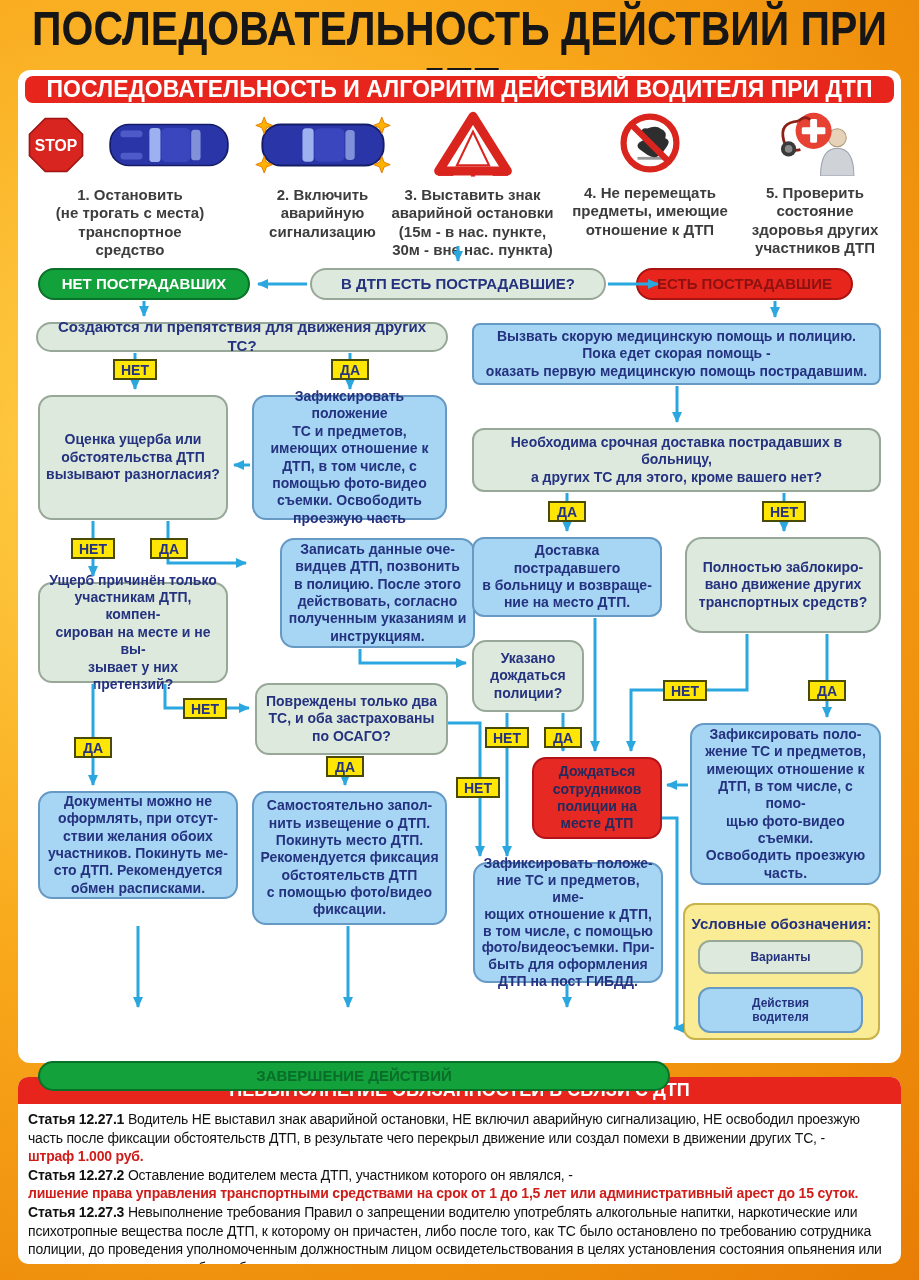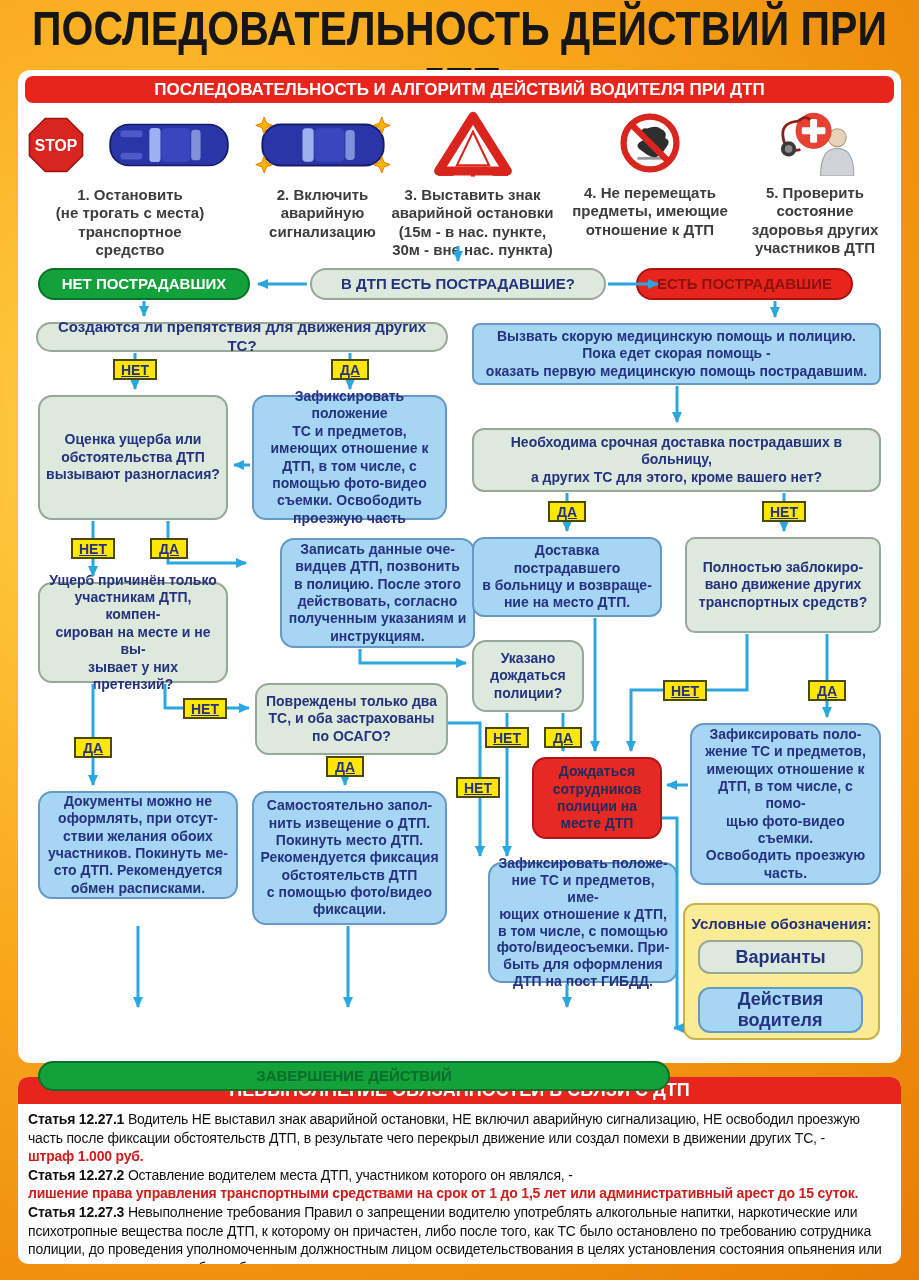--- a/index.html
+++ b/index.html
@@ -8,42 +8,42 @@
     --red:#e8251d;
   }
   html,body{margin:0;padding:0;}
   body{font-family:"Liberation Sans",sans-serif;}
   .poster{position:relative;width:919px;height:1280px;overflow:hidden;
     background:radial-gradient(120% 90% at 18% 35%, #ffd24a 0%, #f9a91c 45%, #ef8f0c 75%, #e87d05 100%);}
   .title{position:absolute;left:0;top:10px;width:919px;text-align:center;
     font-size:41px;font-weight:bold;color:#161616;letter-spacing:0px;transform:scaleY(1.18);}
   .panel{position:absolute;left:18px;top:70px;width:883px;height:993px;background:#fff;border-radius:12px;}
   .panel-header{position:absolute;left:7px;top:6px;width:869px;height:27px;background:var(--red);
-    border-radius:8px;color:#fff;font-weight:bold;font-size:17px;display:flex;align-items:center;justify-content:center;}
+    border-radius:8px;color:#fff;font-weight:bold;font-size:23px;display:flex;align-items:center;justify-content:center;}
   .step{position:absolute;display:flex;flex-direction:column;align-items:center;}
   .step-icon{height:66px;display:flex;align-items:center;justify-content:center;gap:20px;}
   .step-caption{margin-top:8px;font-size:15px;font-weight:bold;color:#3d3d3d;text-align:center;white-space:pre-line;line-height:1.22;}
   .box{position:absolute;box-sizing:border-box;display:flex;align-items:center;justify-content:center;
     text-align:center;white-space:pre-line;font-weight:bold;color:var(--navy);
     font-size:14px;line-height:1.24;border-radius:14px;z-index:2;padding:2px 6px;}
   .variant{background:#dde9dc;border:2px solid #98a898;}
   .action{background:#a7d6f4;border:2px solid #6699c4;}
   .pill{border-radius:17px;font-size:15px;}
   .green{background:#12a13b;border:2px solid #0a7128;color:#fff;}
   .redpill{background:var(--red);border:2px solid #a8120f;color:#8c1212;}
   .redbox{background:#e62a23;border:2px solid #b2131a;color:#232a5e;}
   .finishbar{background:#12a13b;border:2px solid #0a7128;color:#0a6d29;font-size:15px;border-radius:16px;margin-top:48px;}
   .ylabel{position:absolute;background:#ffe604;border:2px solid #4a4a08;color:var(--navy);
-    font-weight:bold;font-size:14px;display:flex;align-items:center;justify-content:center;z-index:5;box-sizing:border-box;text-decoration:underline;}
+    font-weight:bold;font-size:14px;display:flex;align-items:center;justify-content:center;z-index:5;box-sizing:border-box;}
   .arrows{position:absolute;left:0;top:0;z-index:3;pointer-events:none;}
   .legend{position:absolute;left:683px;top:903px;width:197px;height:137px;background:#f9ec95;
     border:2px solid #c8b24a;border-radius:12px;box-sizing:border-box;z-index:2;}
   .legend-title{margin-top:10px;text-align:center;font-weight:bold;font-size:15px;color:var(--navy);}
   .legend-pill{position:absolute;left:13px;width:165px;display:flex;align-items:center;justify-content:center;
-    font-weight:bold;font-size:18px;color:var(--navy);text-align:left;white-space:pre-line;border-radius:12px;box-sizing:border-box;}
+    font-weight:bold;font-size:12px;color:var(--navy);text-align:center;white-space:pre-line;border-radius:12px;box-sizing:border-box;}
   .bottom-panel{position:absolute;left:18px;top:1077px;width:883px;height:187px;background:#fff;border-radius:10px;overflow:hidden;}
   .bottom-header{height:27px;background:var(--red);color:#fff;font-weight:bold;font-size:18px;
     display:flex;align-items:center;justify-content:center;}
   .penalties{padding:6px 7px 0 10px;font-size:14px;line-height:1.33;color:#111;letter-spacing:-0.2px;}
   .penalties .article{font-weight:bold;}
   .penalties .penalty{display:block;color:#cf1d1a;font-weight:bold;}
 </style>
 </head>
 <body>
 
@@ -212,21 +212,21 @@
 зывает у них претензий?</div>
   <div class="box action" style="left:252px;top:538px;width:195px;height:110px;margin-left:28px;">Записать данные оче-
 видцев ДТП, позвонить
 в полицию. После этого
 действовать, согласно
 полученным указаниям и
 инструкциям.</div>
   <div class="box action" style="left:472px;top:537px;width:190px;height:80px;border-radius:12px;">Доставка пострадавшего
 в больницу и возвраще-
 ние на место ДТП.</div>
-  <div class="box variant" style="left:685px;top:537px;width:196px;height:96px;border-radius:10px;">Полностью заблокиро-
+  <div class="box variant" style="left:685px;top:537px;width:196px;height:96px;border-radius:17px;">Полностью заблокиро-
 вано движение других
 транспортных средств?</div>
 
   <div class="box variant" style="left:472px;top:640px;width:112px;height:72px;">Указано
 дождаться
 полиции?</div>
   <div class="box variant" style="left:255px;top:683px;width:193px;height:72px;">Повреждены только два
 ТС, и оба застрахованы
 по ОСАГО?</div>
 
@@ -248,21 +248,21 @@
 участников. Покинуть ме-
 сто ДТП. Рекомендуется
 обмен расписками.</div>
   <div class="box action" style="left:252px;top:791px;width:195px;height:134px;">Самостоятельно запол-
 нить извещение о ДТП.
 Покинуть место ДТП.
 Рекомендуется фиксация
 обстоятельств ДТП
 с помощью фото/видео
 фиксации.</div>
-  <div class="box action" style="left:488px;top:862px;width:190px;height:121px;line-height:1.2;">Зафиксировать положе-
+  <div class="box action" style="left:473px;top:862px;width:190px;height:121px;line-height:1.2;">Зафиксировать положе-
 ние ТС и предметов, име-
 ющих отношение к ДТП,
 в том числе, с помощью
 фото/видеосъемки. При-
 быть для оформления
 ДТП на пост ГИБДД.</div>
 
   <div class="box finishbar" style="left:38px;top:1013px;width:632px;height:30px;">ЗАВЕРШЕНИЕ ДЕЙСТВИЙ</div>
 
   <div class="ylabel" style="left:113px;top:359px;width:44px;height:21px;">НЕТ</div>

